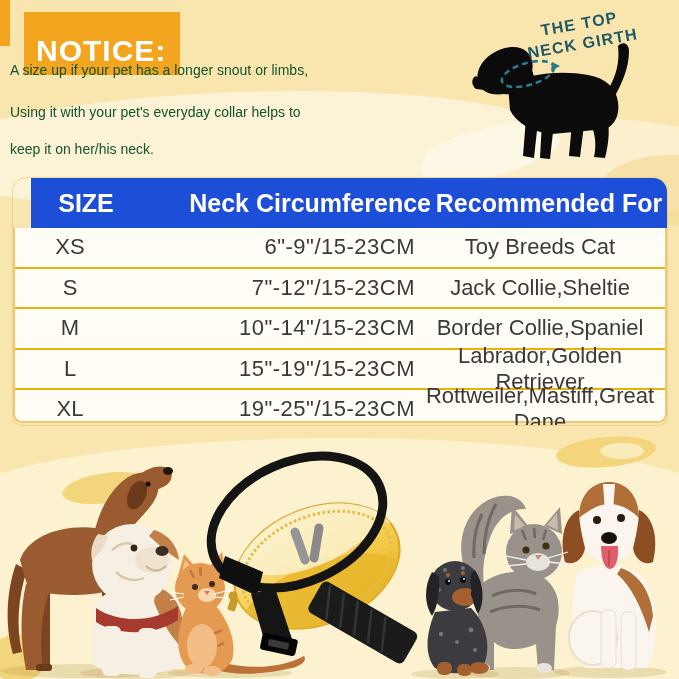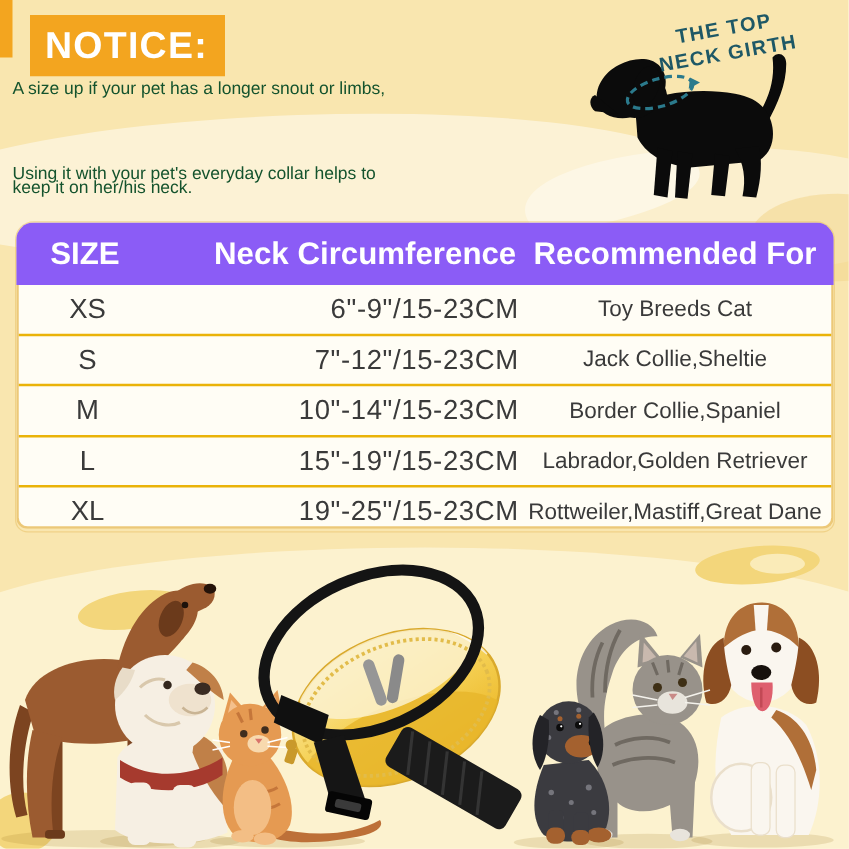--- a/index.html
+++ b/index.html
@@ -16,47 +16,47 @@
   .waveB{left:-50px;top:438px;width:780px;height:320px;background:rgba(255,251,234,0.55);border-radius:50% 50% 0 0/70px 70px 0 0;}
   .blob{position:absolute;border-radius:50%;background:#F3D67B;}
   .blob1{left:62px;top:473px;width:88px;height:30px;transform:rotate(-8deg);}
   .blob2{left:556px;top:437px;width:100px;height:30px;transform:rotate(-5deg);}
   .blob2b{left:600px;top:443px;width:44px;height:16px;background:#FAEBB8;}
   .blob3{left:-10px;top:634px;width:56px;height:48px;}
   
   .left-strip{position:absolute;left:0;top:0;width:10px;height:46px;background:#F3A51F;}
   .notice-badge{
     position:absolute;left:24px;top:12px;background:#F3A51F;color:#FFFFFF;
-    font-size:30px;font-weight:bold;padding:8px 14px 7px 12px;letter-spacing:1px;
+    font-size:30px;font-weight:bold;padding:22px 14px 7px 12px;letter-spacing:1px;
   }
   .notice-line{position:absolute;left:10px;color:#14532d;font-size:14px;white-space:nowrap;}
-  .nl1{top:62px;} .nl2{top:88px;} .nl3{top:130px;} .nl4{top:141px;}
+  .nl1{top:62px;} .nl2{top:88px;} .nl3{top:104px;} .nl4{top:141px;}
   
   .dog-diagram{position:absolute;left:468px;top:20px;width:176px;height:146px;}
   .girth-label{
     position:absolute;left:520px;top:14px;width:122px;text-align:center;
     transform:rotate(-10deg);color:#1E5866;font-weight:bold;font-size:16px;
     letter-spacing:1.2px;line-height:20px;
   }
   
   .size-table{
     position:absolute;left:13px;top:178px;width:654px;height:247px;
     border-radius:14px 14px 9px 9px;overflow:hidden;
     box-shadow:0 0 0 1px rgba(233,196,110,0.6);
   }
-  .thead{display:flex;height:50px;background:#8b5cf6;color:#FFFFFF;font-weight:bold;font-size:25px;align-items:center;}
+  .thead{display:flex;height:50px;background:#1d4ed8;color:#FFFFFF;font-weight:bold;font-size:25px;align-items:center;margin-left:18px;}
   .tbody{background:#FFFDF5;border:2px solid #ECC878;border-top:none;border-radius:0 0 9px 9px;height:195px;box-sizing:border-box;}
   .trow{display:flex;height:38.5px;align-items:center;border-bottom:2px solid #eab308;color:#3A3A3A;}
   .trow:last-child{border-bottom:none;}
   .c-size{width:110px;text-align:center;}
   .c-neck{width:290px;text-align:right;}
   .c-rec{width:250px;text-align:center;flex:1;}
   .trow .c-size{font-size:22px;}
   .trow .c-neck{font-size:22px;letter-spacing:0.5px;}
-  .trow .c-rec{font-size:18px;}
+  .trow .c-rec{font-size:22px;}
   
   .scene-item{position:absolute;}
   .svg-brown-dog{left:-2px;top:442px;}
   .svg-bulldog{left:76px;top:514px;}
   .svg-kitten{left:160px;top:550px;}
   .svg-muzzle{left:205px;top:438px;}
   .svg-beagle{left:545px;top:470px;}
   .svg-graycat{left:448px;top:492px;}
   .svg-dachshund{left:405px;top:550px;}
 </style>

